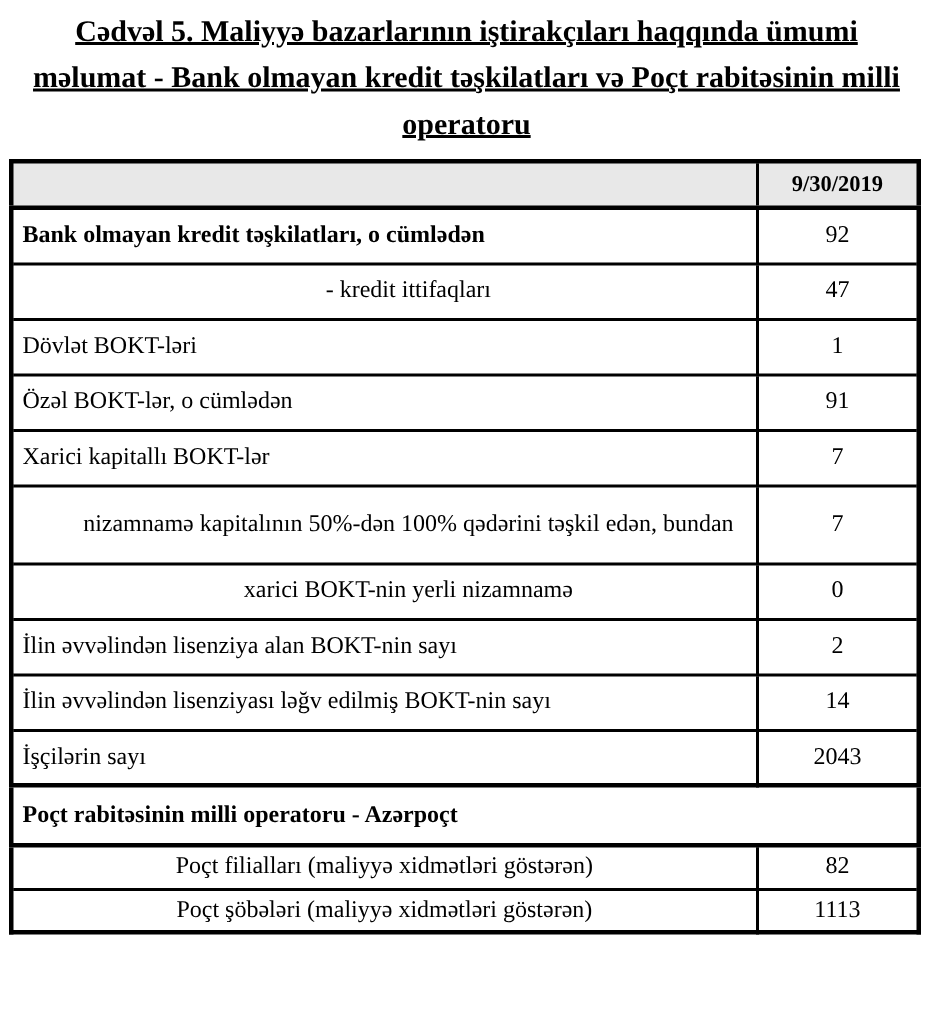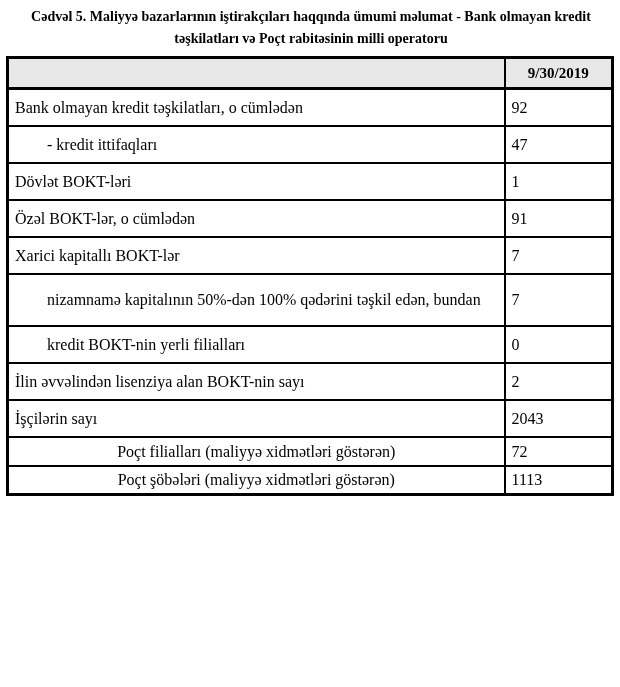--- a/index.html
+++ b/index.html
@@ -14,23 +14,24 @@
     font-family:"Liberation Serif", serif;
     color:var(--text-color);
     width:620px;
     height:687px;
     overflow:hidden;
   }
   .doc{width:620px;}
   .doc-title{
     text-align:center;
     font-weight:bold;
-    font-size:14px;
+    font-size:20px;
     line-height:1.55;
     padding:6px 10px 7px 12px;
+    text-decoration:underline;
   }
   table.data-table{
     width:608px;
     margin:0 6px;
     border-collapse:collapse;
     table-layout:fixed;
     border:3px solid var(--border-color);
   }
   col.c-label{width:auto;}
   col.c-value{width:108px;}
@@ -44,23 +45,23 @@
   tr.header-row td{
     background:var(--header-bg);
     height:31px;
     border-bottom:3px solid var(--border-color);
   }
   tr.header-row td.value{
     font-weight:bold;
     text-align:center;
     font-size:15px;
   }
-  td.value{}
-  td.bold{font-weight:normal;}
-  td.indent{padding-left:38px;}
+  td.value{text-align:center;}
+  td.bold{font-weight:bold;}
+  td.indent{padding-left:38px;text-align:center;}
   td.center{text-align:center;}
   tr.r{height:37px;}
   tr.r-tall{height:52px;margin-top:24px;}
   tr.section-row{height:40px;}
   tr.section-row td{border-top:3px solid var(--border-color);border-bottom:3px solid var(--border-color);}
   tr.r-post{height:29px;}
 </style>
 </head>
 <body>
 
@@ -102,41 +103,48 @@
         <td class="label">Xarici kapitallı BOKT-lər</td>
         <td class="value">7</td>
       </tr>
 
       <tr class="r-tall">
         <td class="label indent">nizamnamə kapitalının 50%-dən 100% qədərini təşkil edən, bundan</td>
         <td class="value">7</td>
       </tr>
 
       <tr class="r">
-        <td class="label indent">kredit BOKT-nin yerli filialları</td>
+        <td class="label indent">xarici BOKT-nin yerli nizamnamə</td>
         <td class="value">0</td>
       </tr>
 
 
       <tr class="r">
         <td class="label">İlin əvvəlindən lisenziya alan BOKT-nin sayı</td>
         <td class="value">2</td>
       </tr>
 
+      <tr class="r">
+        <td class="label">İlin əvvəlindən lisenziyası ləğv edilmiş BOKT-nin sayı</td>
+        <td class="value">14</td>
+      </tr>
 
 
       <tr class="r">
         <td class="label">İşçilərin sayı</td>
         <td class="value">2043</td>
       </tr>
 
+      <tr class="section-row">
+        <td class="label bold" colspan="2">Poçt rabitəsinin milli operatoru - Azərpoçt</td>
+      </tr>
 
       <tr class="r-post">
         <td class="label center">Poçt filialları (maliyyə xidmətləri göstərən)</td>
-        <td class="value">72</td>
+        <td class="value">82</td>
       </tr>
 
       <tr class="r-post">
         <td class="label center">Poçt şöbələri (maliyyə xidmətləri göstərən)</td>
         <td class="value">1113</td>
       </tr>
     </tbody>
   </table>
 </div>
 

